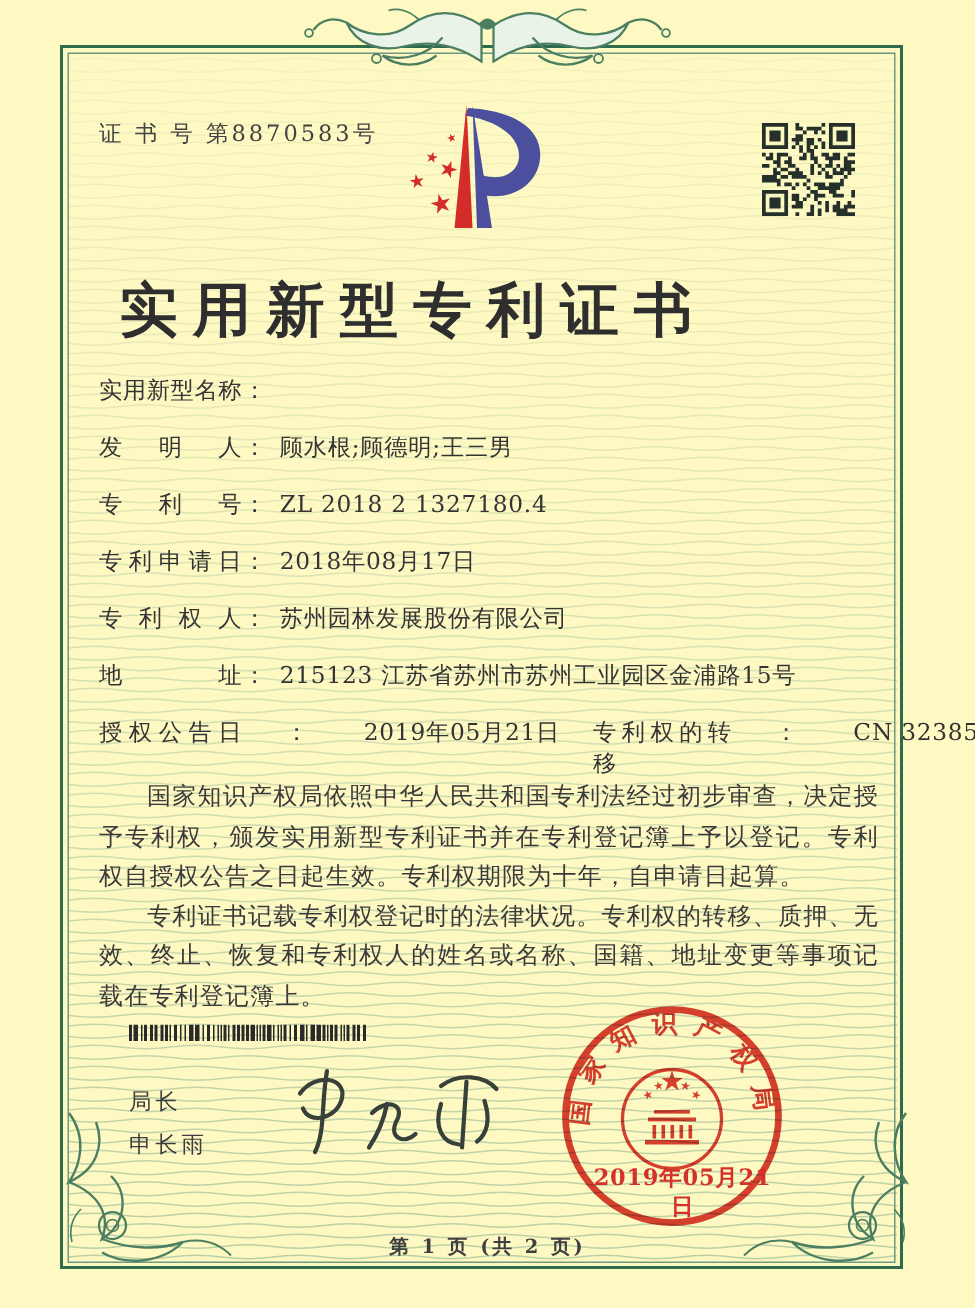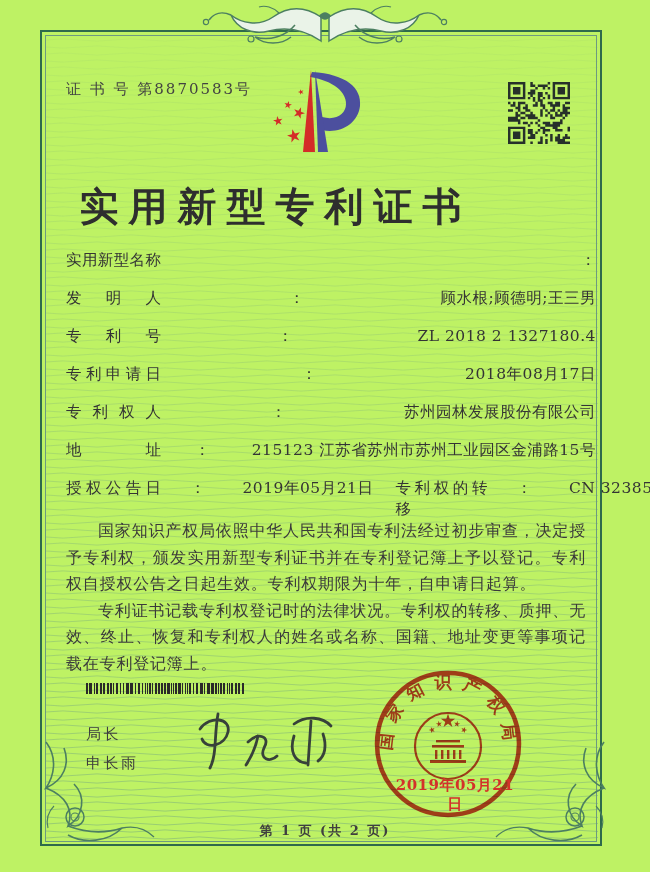--- a/index.html
+++ b/index.html
@@ -1,38 +1,38 @@
 <!DOCTYPE html>
 <html style="--frame-green: #2e6a4c; --ornament-green: #4c7f61; --seal-red: #d3312a; --logo-blue: #4c4f9e; --logo-red: #d42c28; --text: #3c3c3c; --qr-dark: #26302a;"><head>
 <meta charset="utf-8">
 <style>
   :root{
     --frame-green:#2e6a4c; --ornament-green:#4c7f61; --seal-red:#d3312a;
     --logo-blue:#4c4f9e; --logo-red:#d42c28; --text:#3c3c3c; --qr-dark:#26302a;
   }
   html,body{margin:0;padding:0;background:#ffffff;}
-  .page{position:relative;width:650px;height:872px;overflow:hidden;background:#bef264;
+  .page{position:relative;width:650px;height:872px;overflow:hidden;background:#fef9c3;
         font-family:"DejaVu Serif","Liberation Serif",serif;color:var(--text);}
   .abs{position:absolute;}
   
   .frame-outer{position:absolute;left:40px;top:30px;right:48px;bottom:26px;
                border:2px solid var(--frame-green);pointer-events:none;}
   .frame-inner{position:absolute;left:45px;top:35px;right:53px;bottom:30px;
                border:1px solid #6d9a80;pointer-events:none;}
   .guilloche{left:46px;top:36px;}
   .ornaments{left:0;top:0;pointer-events:none;}
   
   .cert-no{left:66px;top:80px;font-size:15px;letter-spacing:2px;color:#424242;}
   .logo{left:258px;top:66px;}
   .qr{left:508px;top:82px;}
   .title{left:0;top:180px;width:551px;text-align:center;font-size:39px;font-weight:700;
          letter-spacing:10px;color:#2e2e2e;}
   
   .fields{left:66px;top:250px;width:530px;}
-  .frow{display:flex;align-items:baseline;height:38px;font-size:15.5px;color:#343434;justify-content:space-between;}
+  .frow{display:flex;align-items:baseline;height:38px;font-size:15.5px;color:#343434;}
   .flabel{display:inline-block;width:95px;text-align:justify;text-align-last:justify;}
   .fcolon{margin-left:1px;}
   .fval{margin-left:9px;letter-spacing:0.5px;white-space:nowrap;}
   .pair{display:flex;align-items:baseline;gap:28px;}
   .pair2{margin-left:22px;}
   .pair2 .flabel{width:92px;}
   
   .paras{left:66px;top:518px;width:520px;font-size:16px;line-height:1.66;
          letter-spacing:0.8px;text-align:justify;color:#3a3a3a;}
   .paras p{margin:0;text-indent:2em;}

